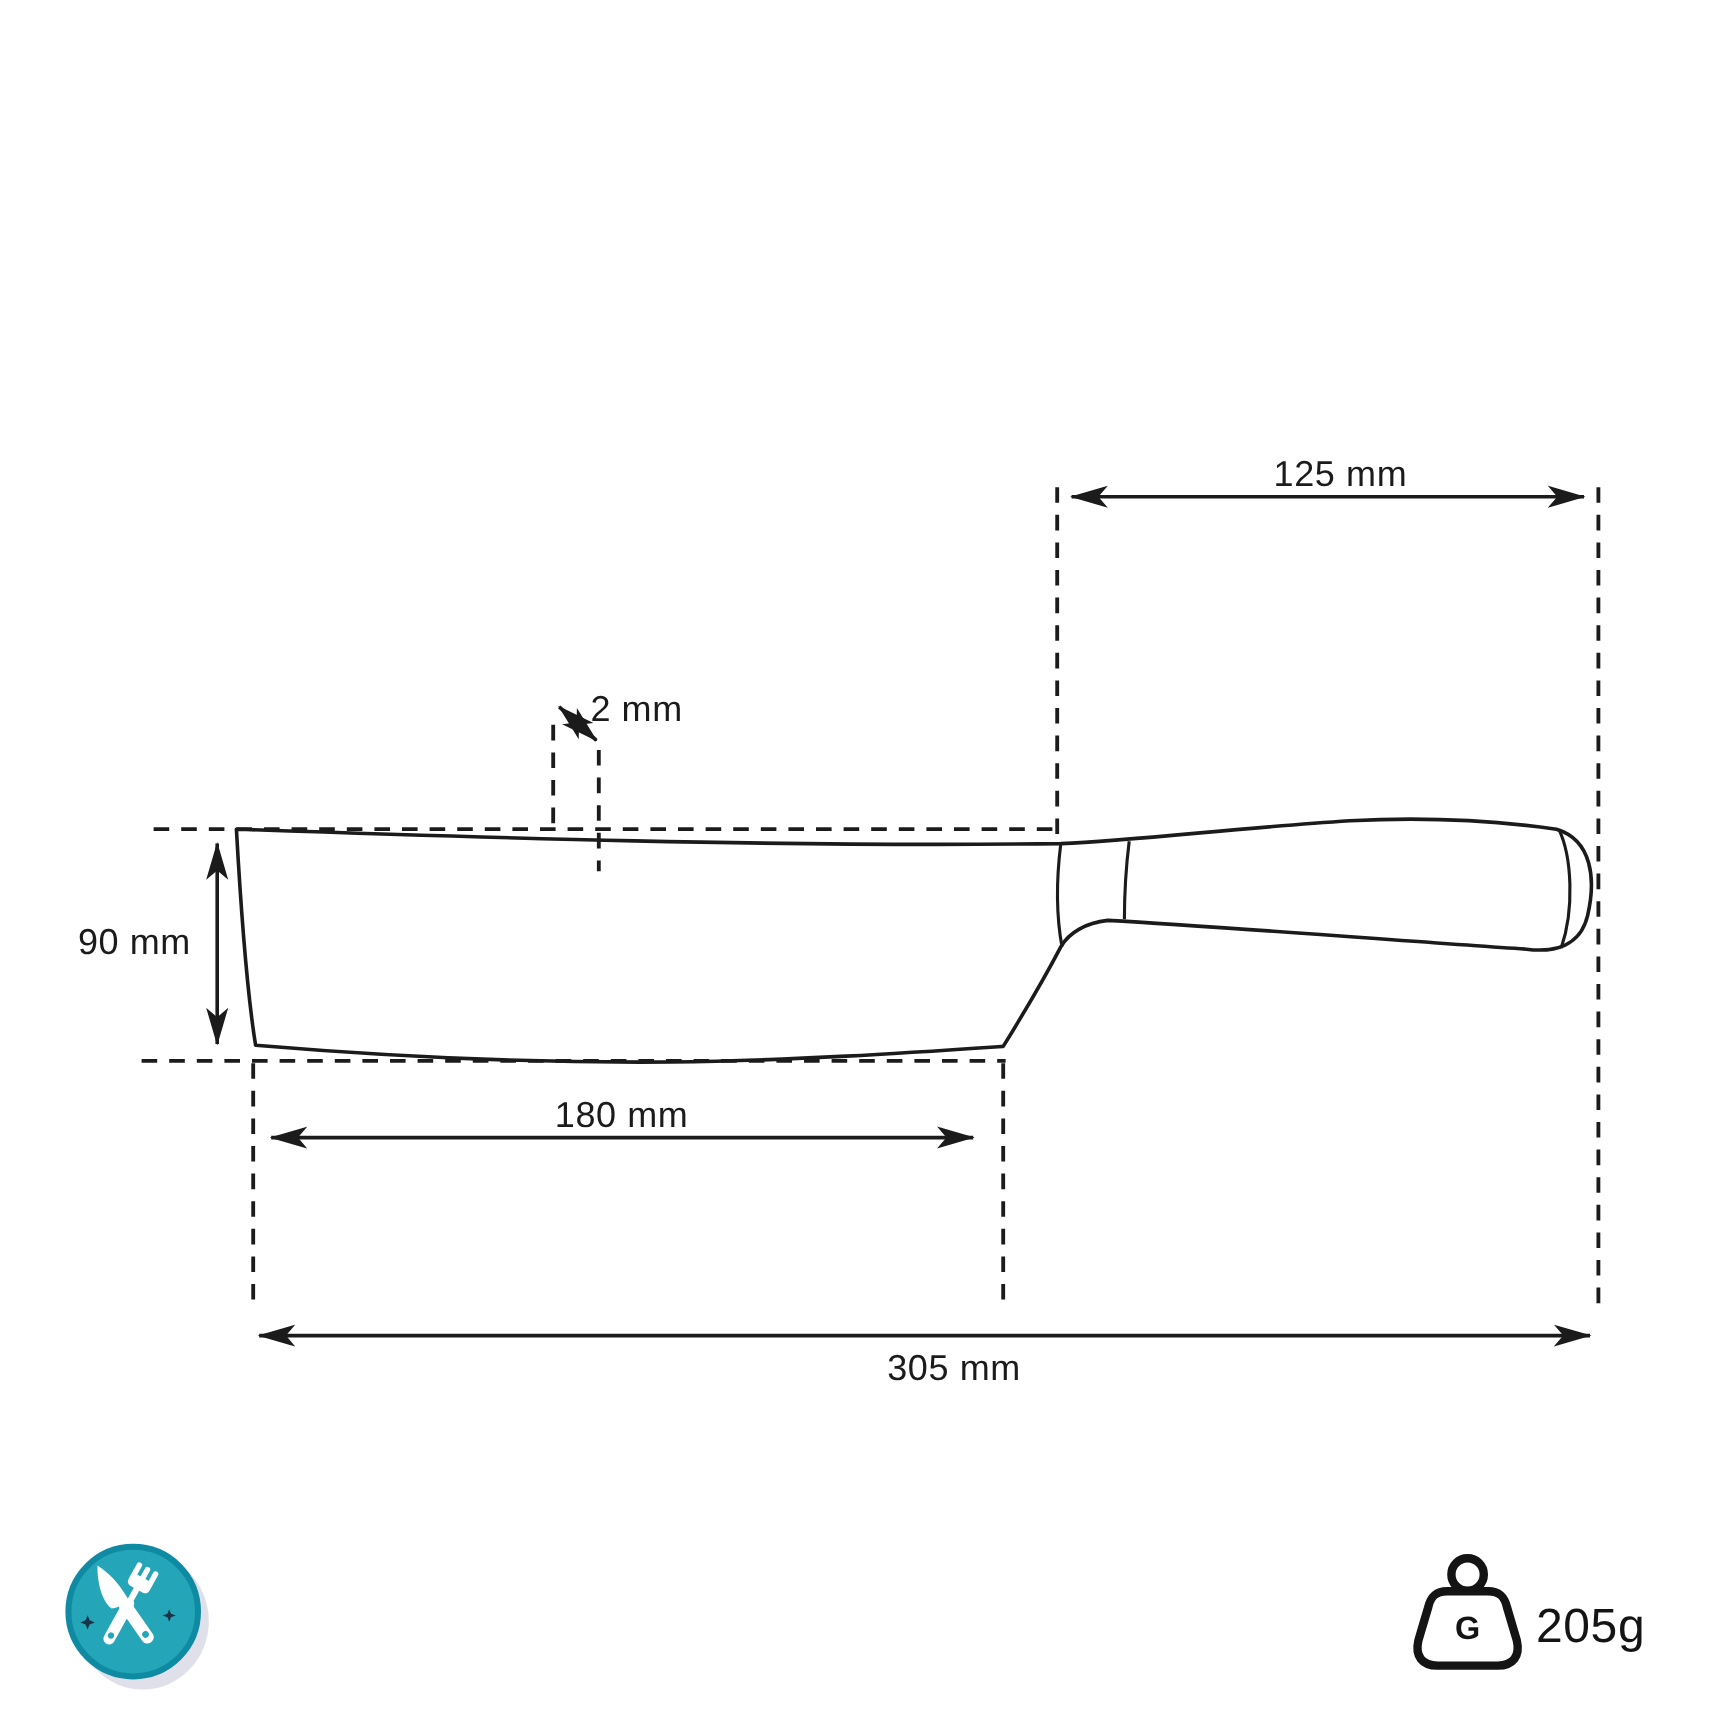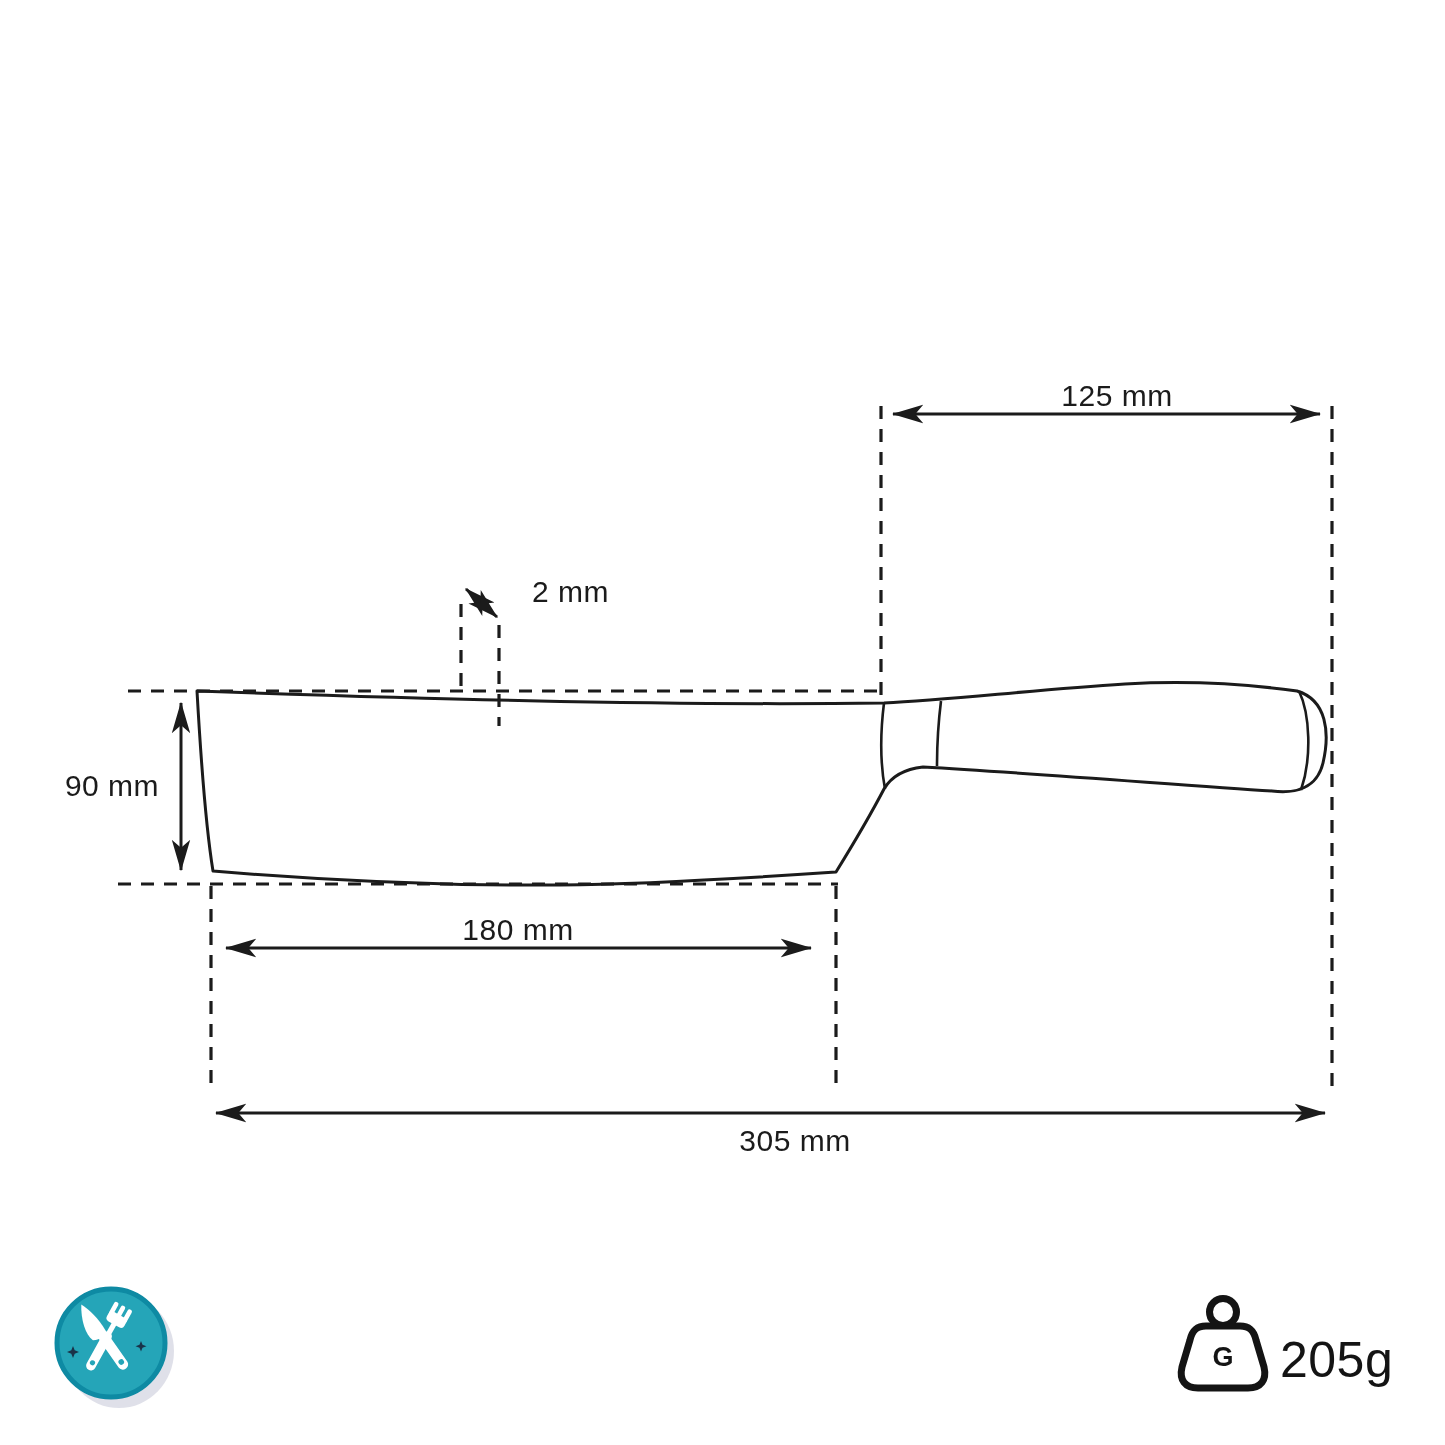--- a/index.html
+++ b/index.html
@@ -3,21 +3,21 @@
 <meta charset="utf-8">
 <style>
   html,body{margin:0;padding:0;background:#ffffff;}
   body{width:1445px;height:1445px;position:relative;overflow:hidden;
        font-family:"Liberation Sans","DejaVu Sans",sans-serif;color:#1b1b1b;}
   .stage{position:absolute;left:0;top:0;width:1445px;height:1445px;}
   svg.drawing{position:absolute;left:0;top:0;}
   .dim-label{position:absolute;font-size:30px;line-height:1;letter-spacing:.5px;
              color:#1b1b1b;transform:translateX(-50%);white-space:nowrap;}
   .dim-label.left-anchor{transform:none;}
-  .weight-value{position:absolute;font-size:50px;line-height:1;color:#141414;
+  .weight-value{position:absolute;font-size:40px;line-height:1;color:#141414;
                 letter-spacing:.5px;white-space:nowrap;}
   .weight-letter{position:absolute;font-size:27px;line-height:1;font-weight:bold;
                  color:#141414;transform:translateX(-50%);}
 </style>
 </head>
 <body>
 
 <div class="stage">
 
   <svg class="drawing" width="1445" height="1445" viewBox="0 0 1445 1445">
@@ -90,21 +90,21 @@
       <path d="M 1206,1326 L 1240,1326
                C 1250,1326 1254,1331 1256,1340
                L 1264,1367 C 1267,1380 1261,1388 1248,1388
                L 1198,1388 C 1185,1388 1179,1380 1182,1367
                L 1190,1340 C 1192,1331 1196,1326 1206,1326 Z" fill="#ffffff" stroke="#141414" stroke-width="7" stroke-linejoin="round"></path>
     </g>
   </svg>
 
   <div class="dim-label" style="left:1105px;top:381px;margin-left:12px;">125 mm</div>
 
-  <div class="dim-label left-anchor" style="left:492px;top:577px;margin-left:40px;">2 mm</div>
+  <div class="dim-label left-anchor" style="left:492px;top:577px;">2 mm</div>
 
   <div class="dim-label" style="left:112px;top:771px;">90 mm</div>
 
   <div class="dim-label" style="left:518px;top:915px;">180 mm</div>
 
   <div class="dim-label" style="left:770px;top:1126px;margin-left:25px;">305 mm</div>
 
   <div class="weight-letter" style="left:1223px;top:1344px;">G</div>
 
   <div class="weight-value" style="left:1280px;top:1335px;">205g</div>

